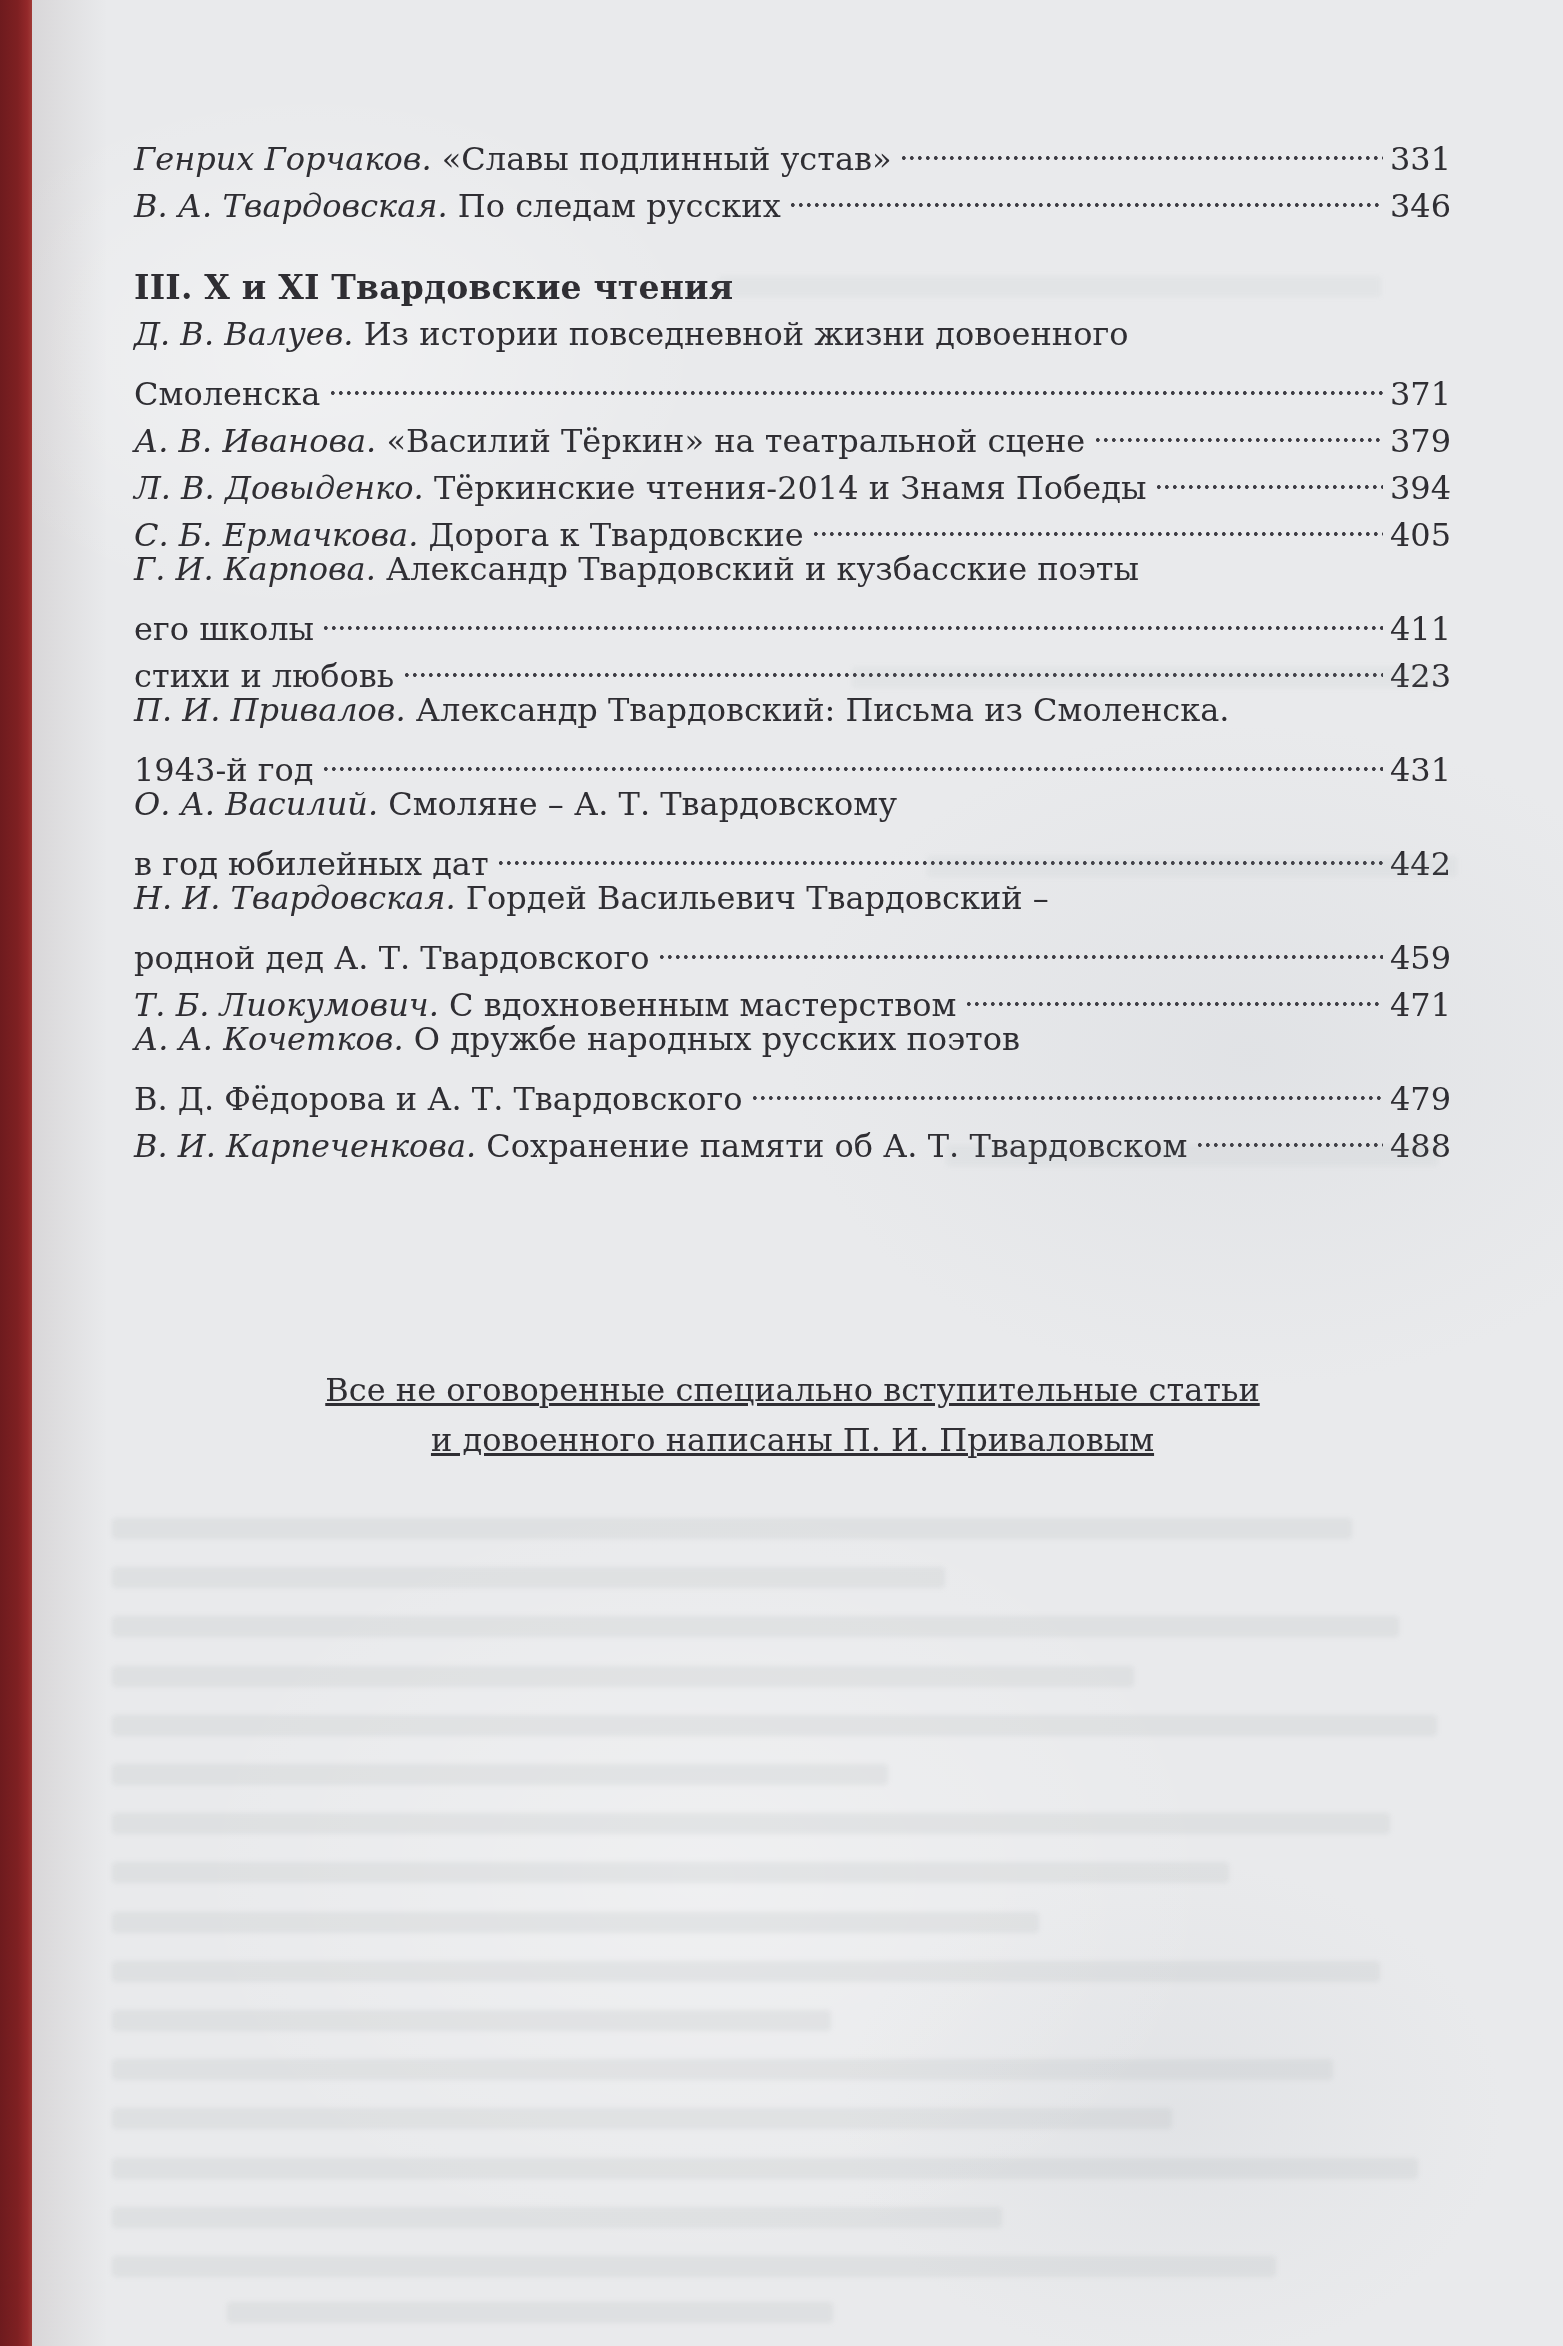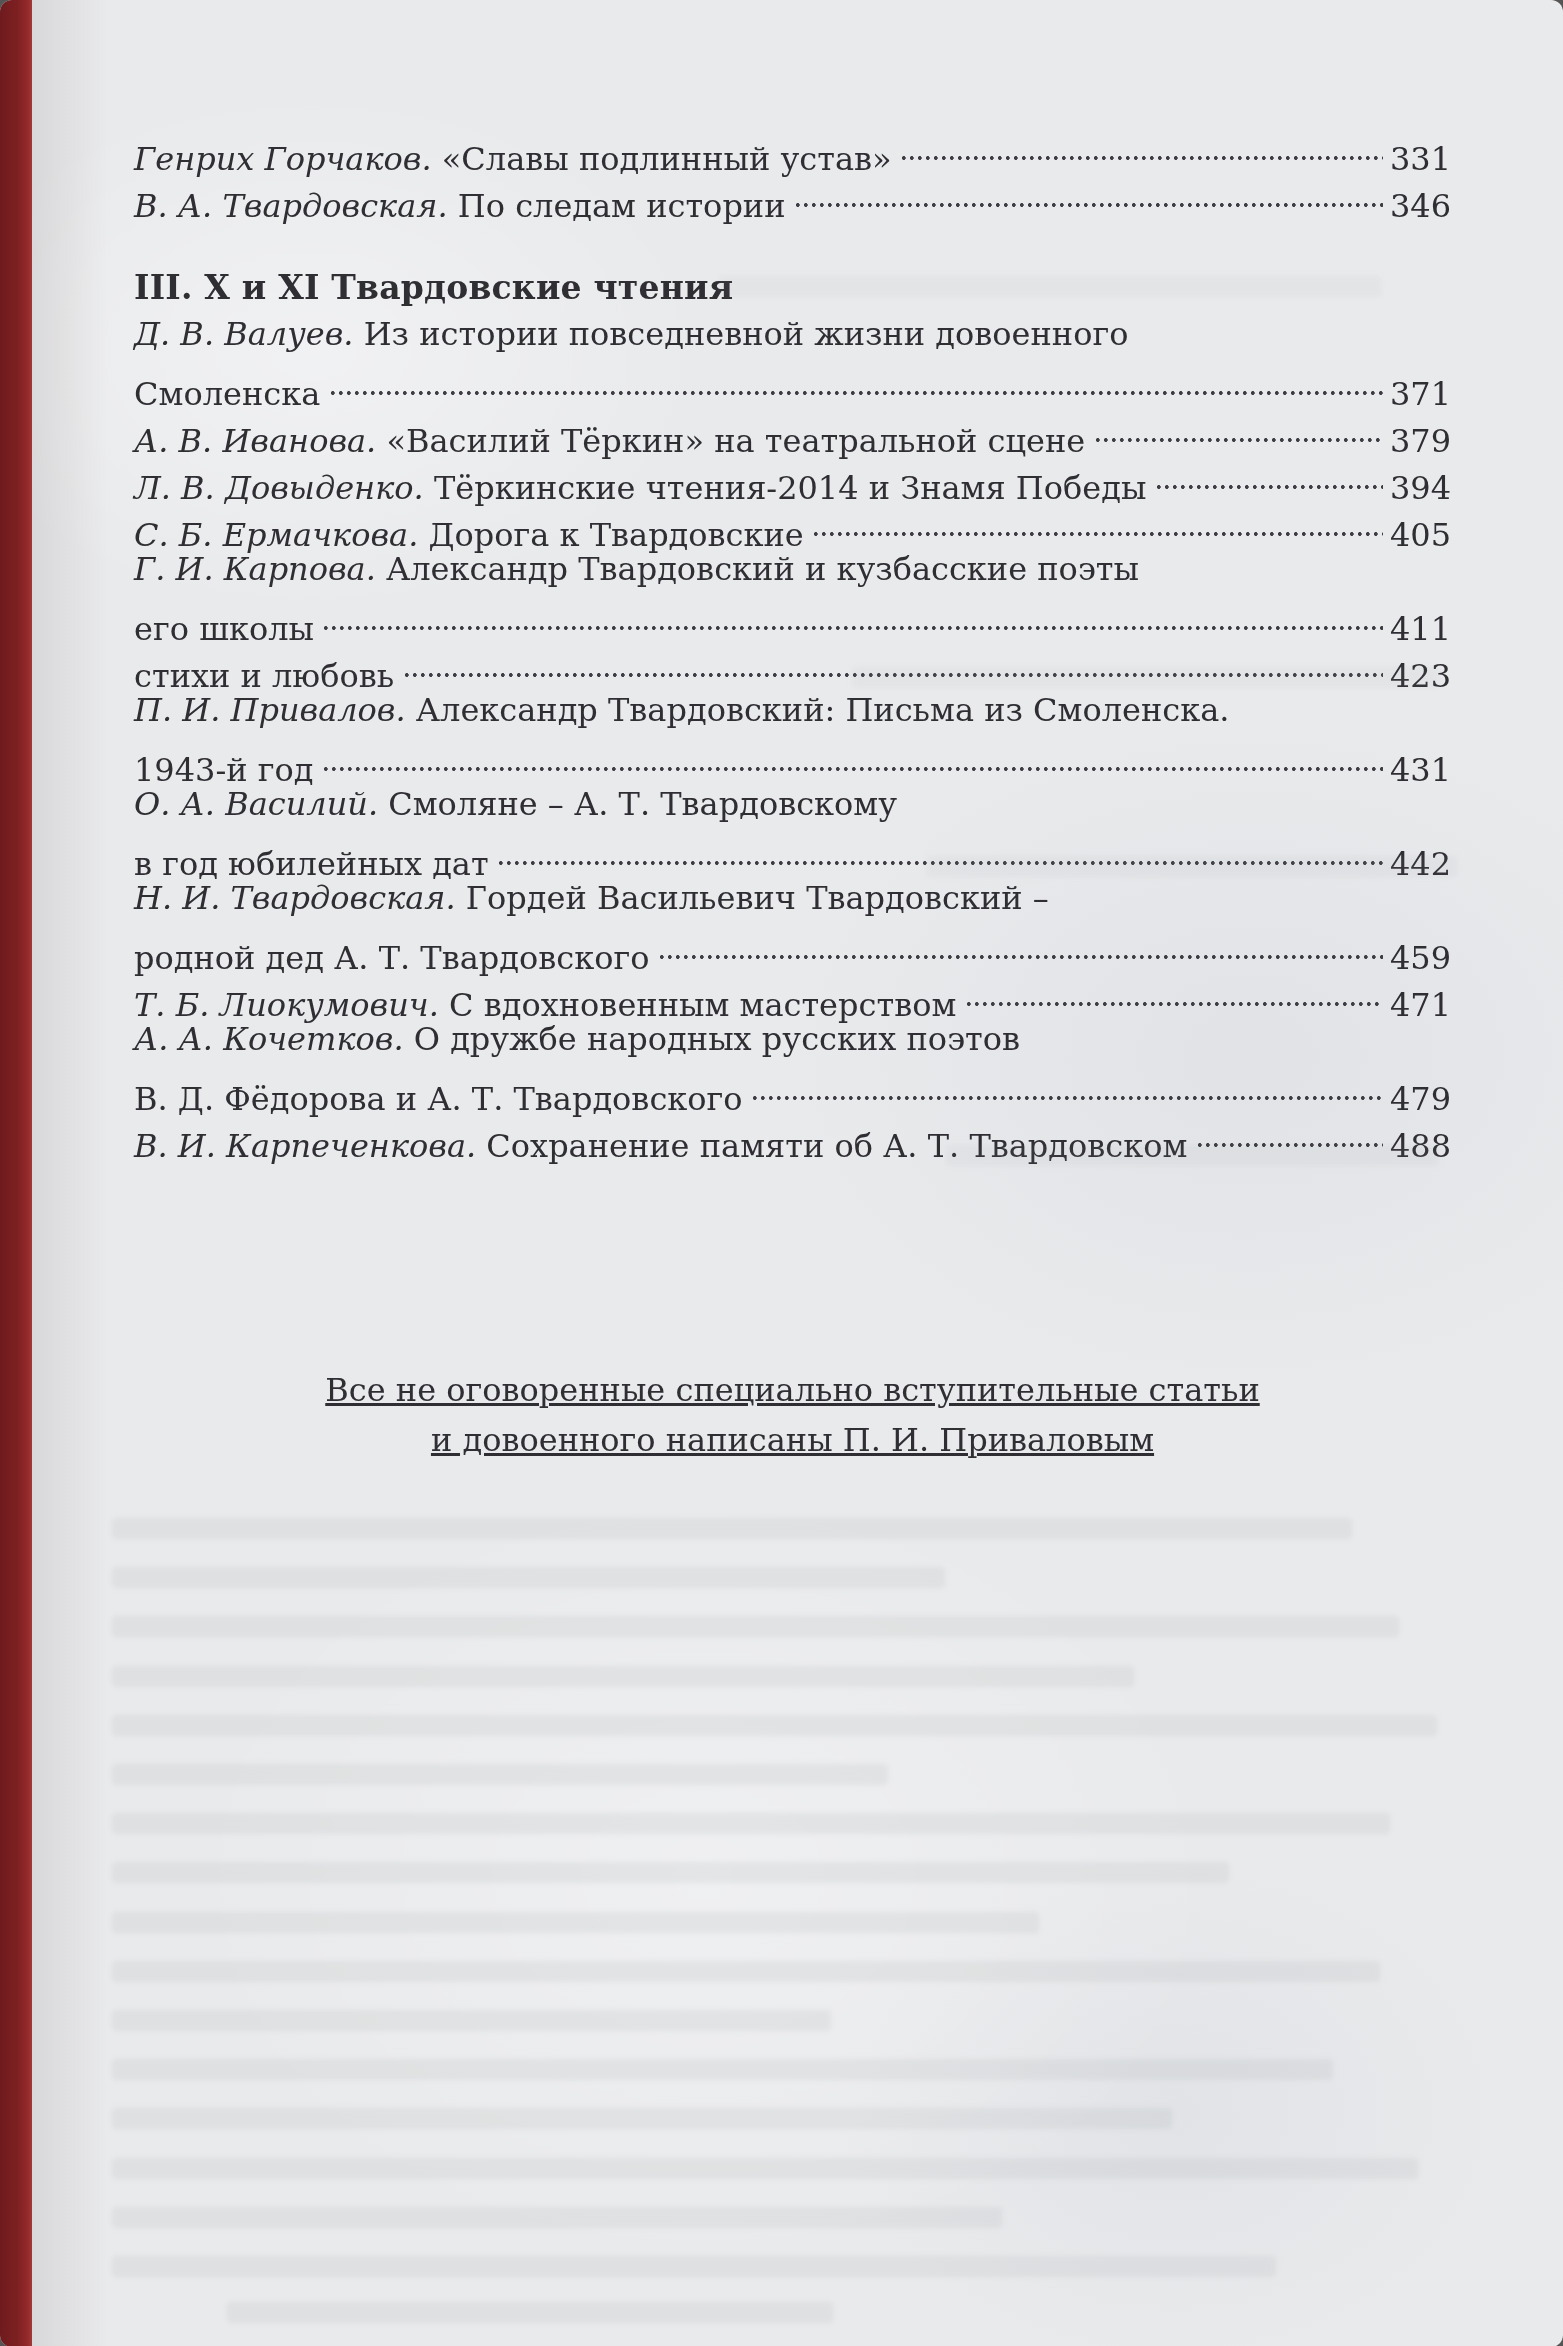--- a/index.html
+++ b/index.html
@@ -3,21 +3,20 @@
 <meta charset="utf-8">
 <style>
   html,body { margin:0; padding:0; background:#555; }
   .page {
     position:relative;
     width:1563px; height:2347px;
     background:#e9eaec;
     overflow:hidden;
     font-family:"DejaVu Serif","Liberation Serif",serif;
     color:#2f2e33;
-    border-radius:12px;
   }
   
   .page::before {
     content:"";
     position:absolute; inset:0;
     background:
       radial-gradient(ellipse 568px 379px at 20% 15%, rgba(255,255,255,.35), transparent 70%),
       radial-gradient(ellipse 662px 473px at 80% 45%, rgba(200,204,210,.25), transparent 70%),
       radial-gradient(ellipse 757px 568px at 45% 80%, rgba(255,255,255,.28), transparent 70%),
       radial-gradient(ellipse 473px 360px at 75% 90%, rgba(198,202,208,.22), transparent 70%);
@@ -84,21 +83,21 @@
   <div class="binding-shadow"></div>
 
   <div class="toc">
 
     <div class="toc-line">
       <span class="it">Генрих Горчаков.</span><span> «Славы подлинный устав»</span>
       <span class="leader"></span>
       <span class="pg">331</span>
     </div>
     <div class="toc-line">
-      <span class="it">В. А. Твардовская.</span><span> По следам истории</span>
+      <span class="it">В. А. Твардовская.</span><span> По следам русских</span>
       <span class="leader"></span>
       <span class="pg">346</span>
     </div>
 
     <div class="head">III. X и XI Твардовские чтения</div>
 
     <div class="toc-line">
       <span class="it">Д. В. Валуев.</span><span> Из истории повседневной жизни довоенного</span>
     </div>
     <div class="toc-line">

